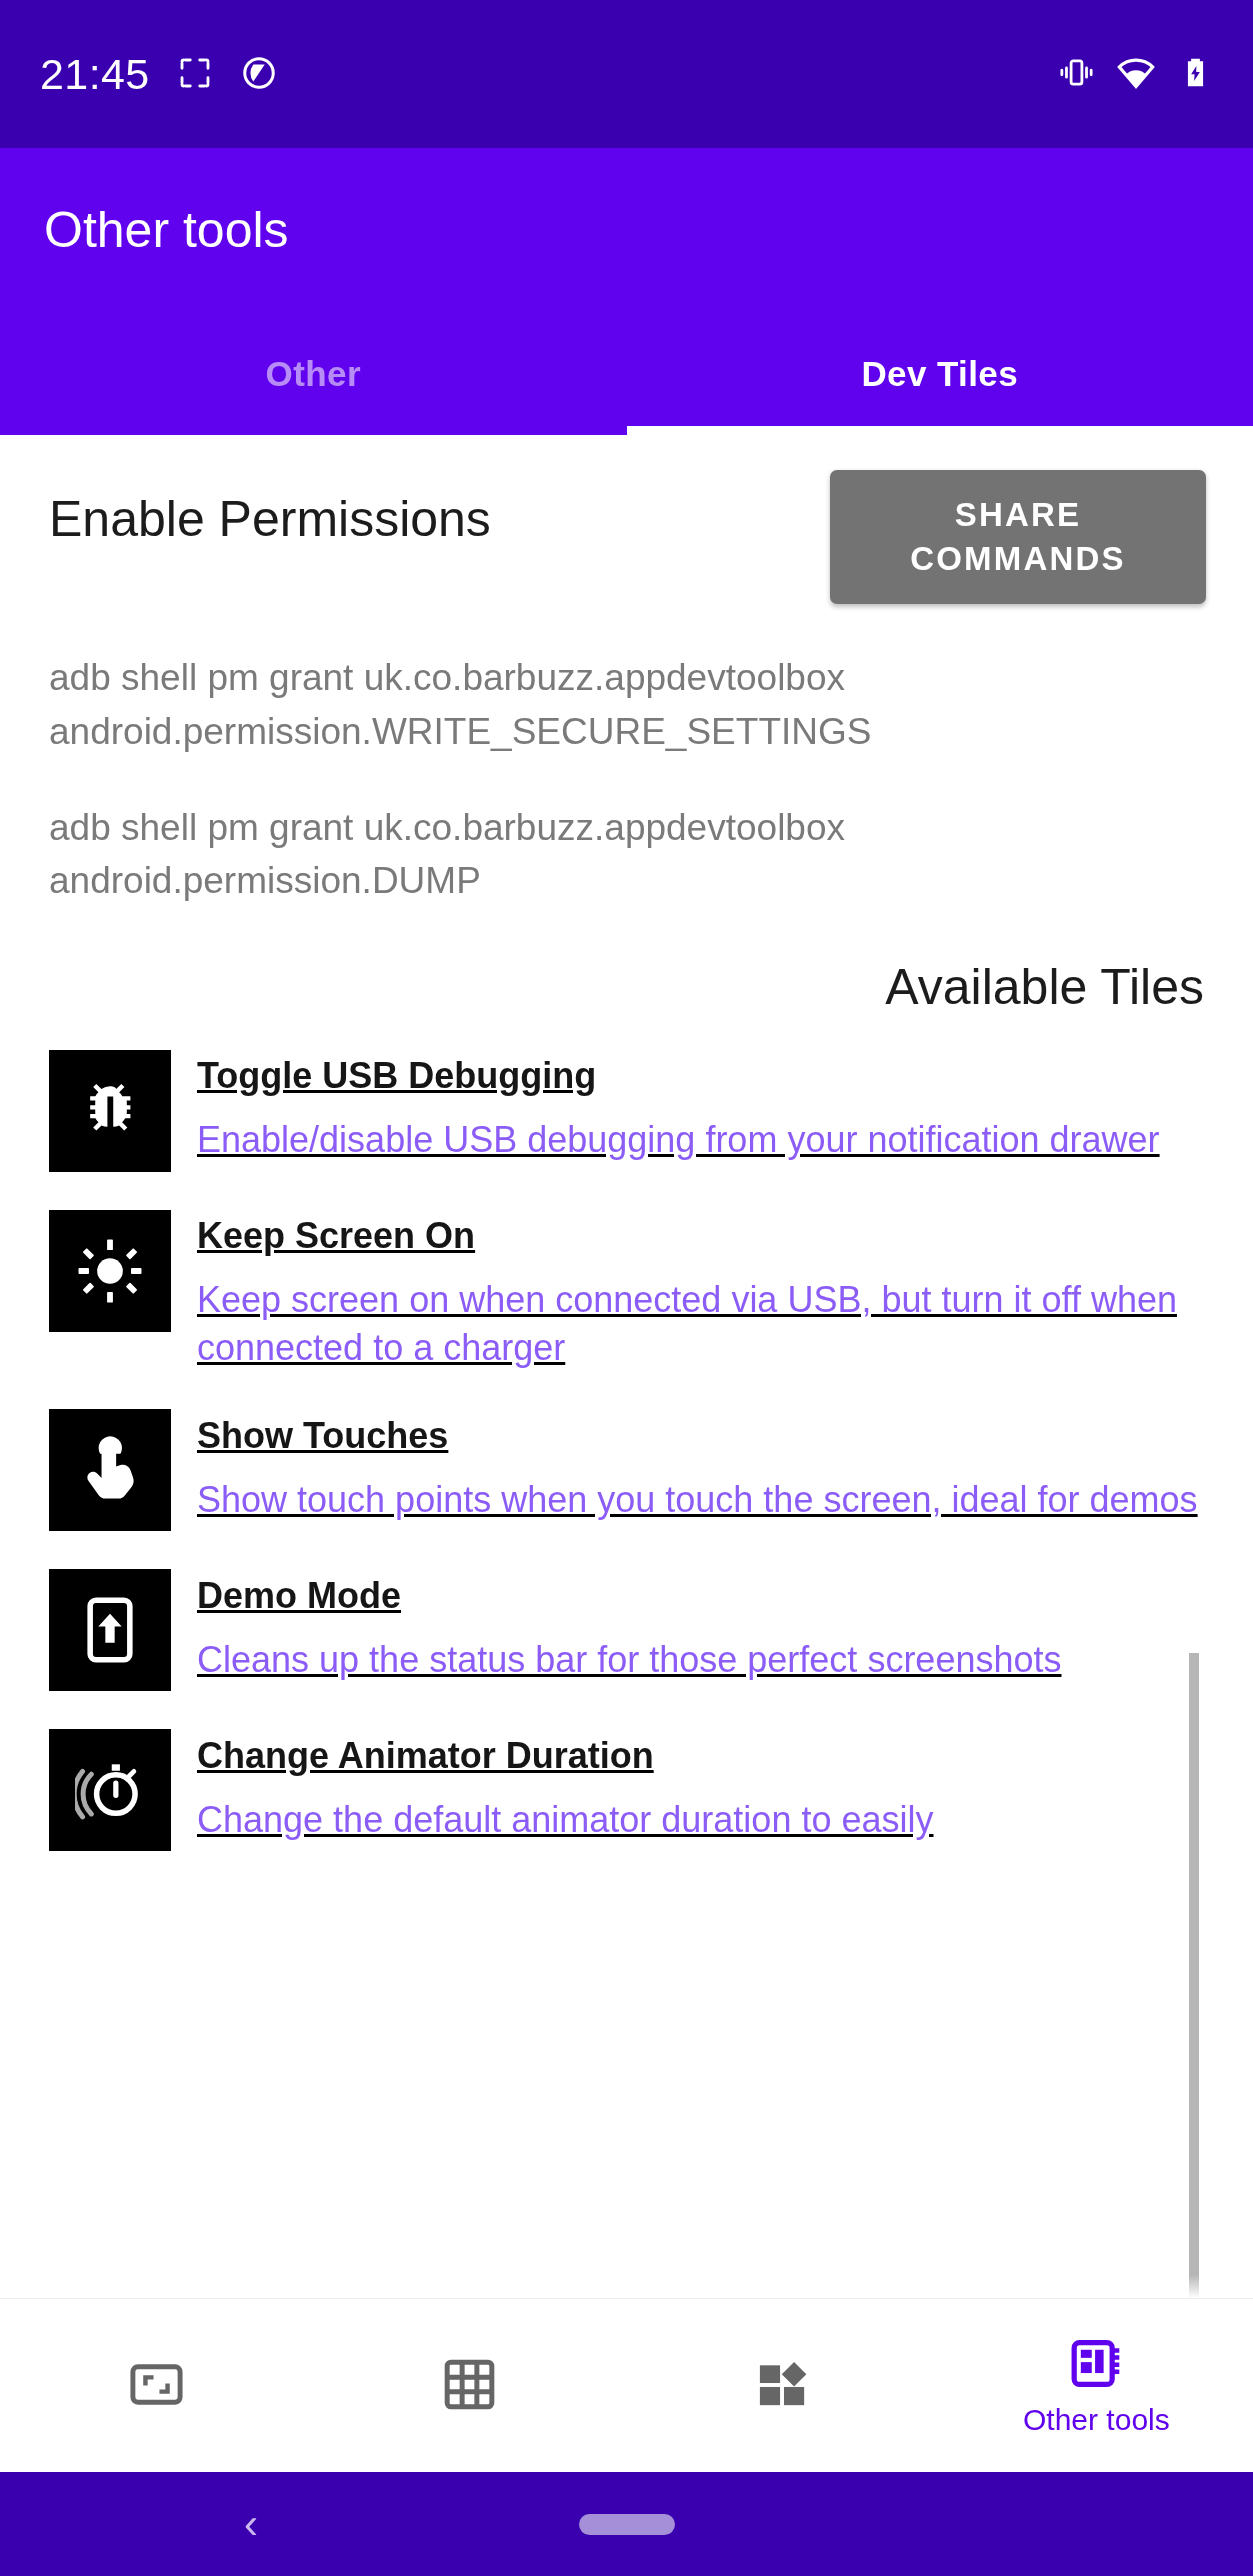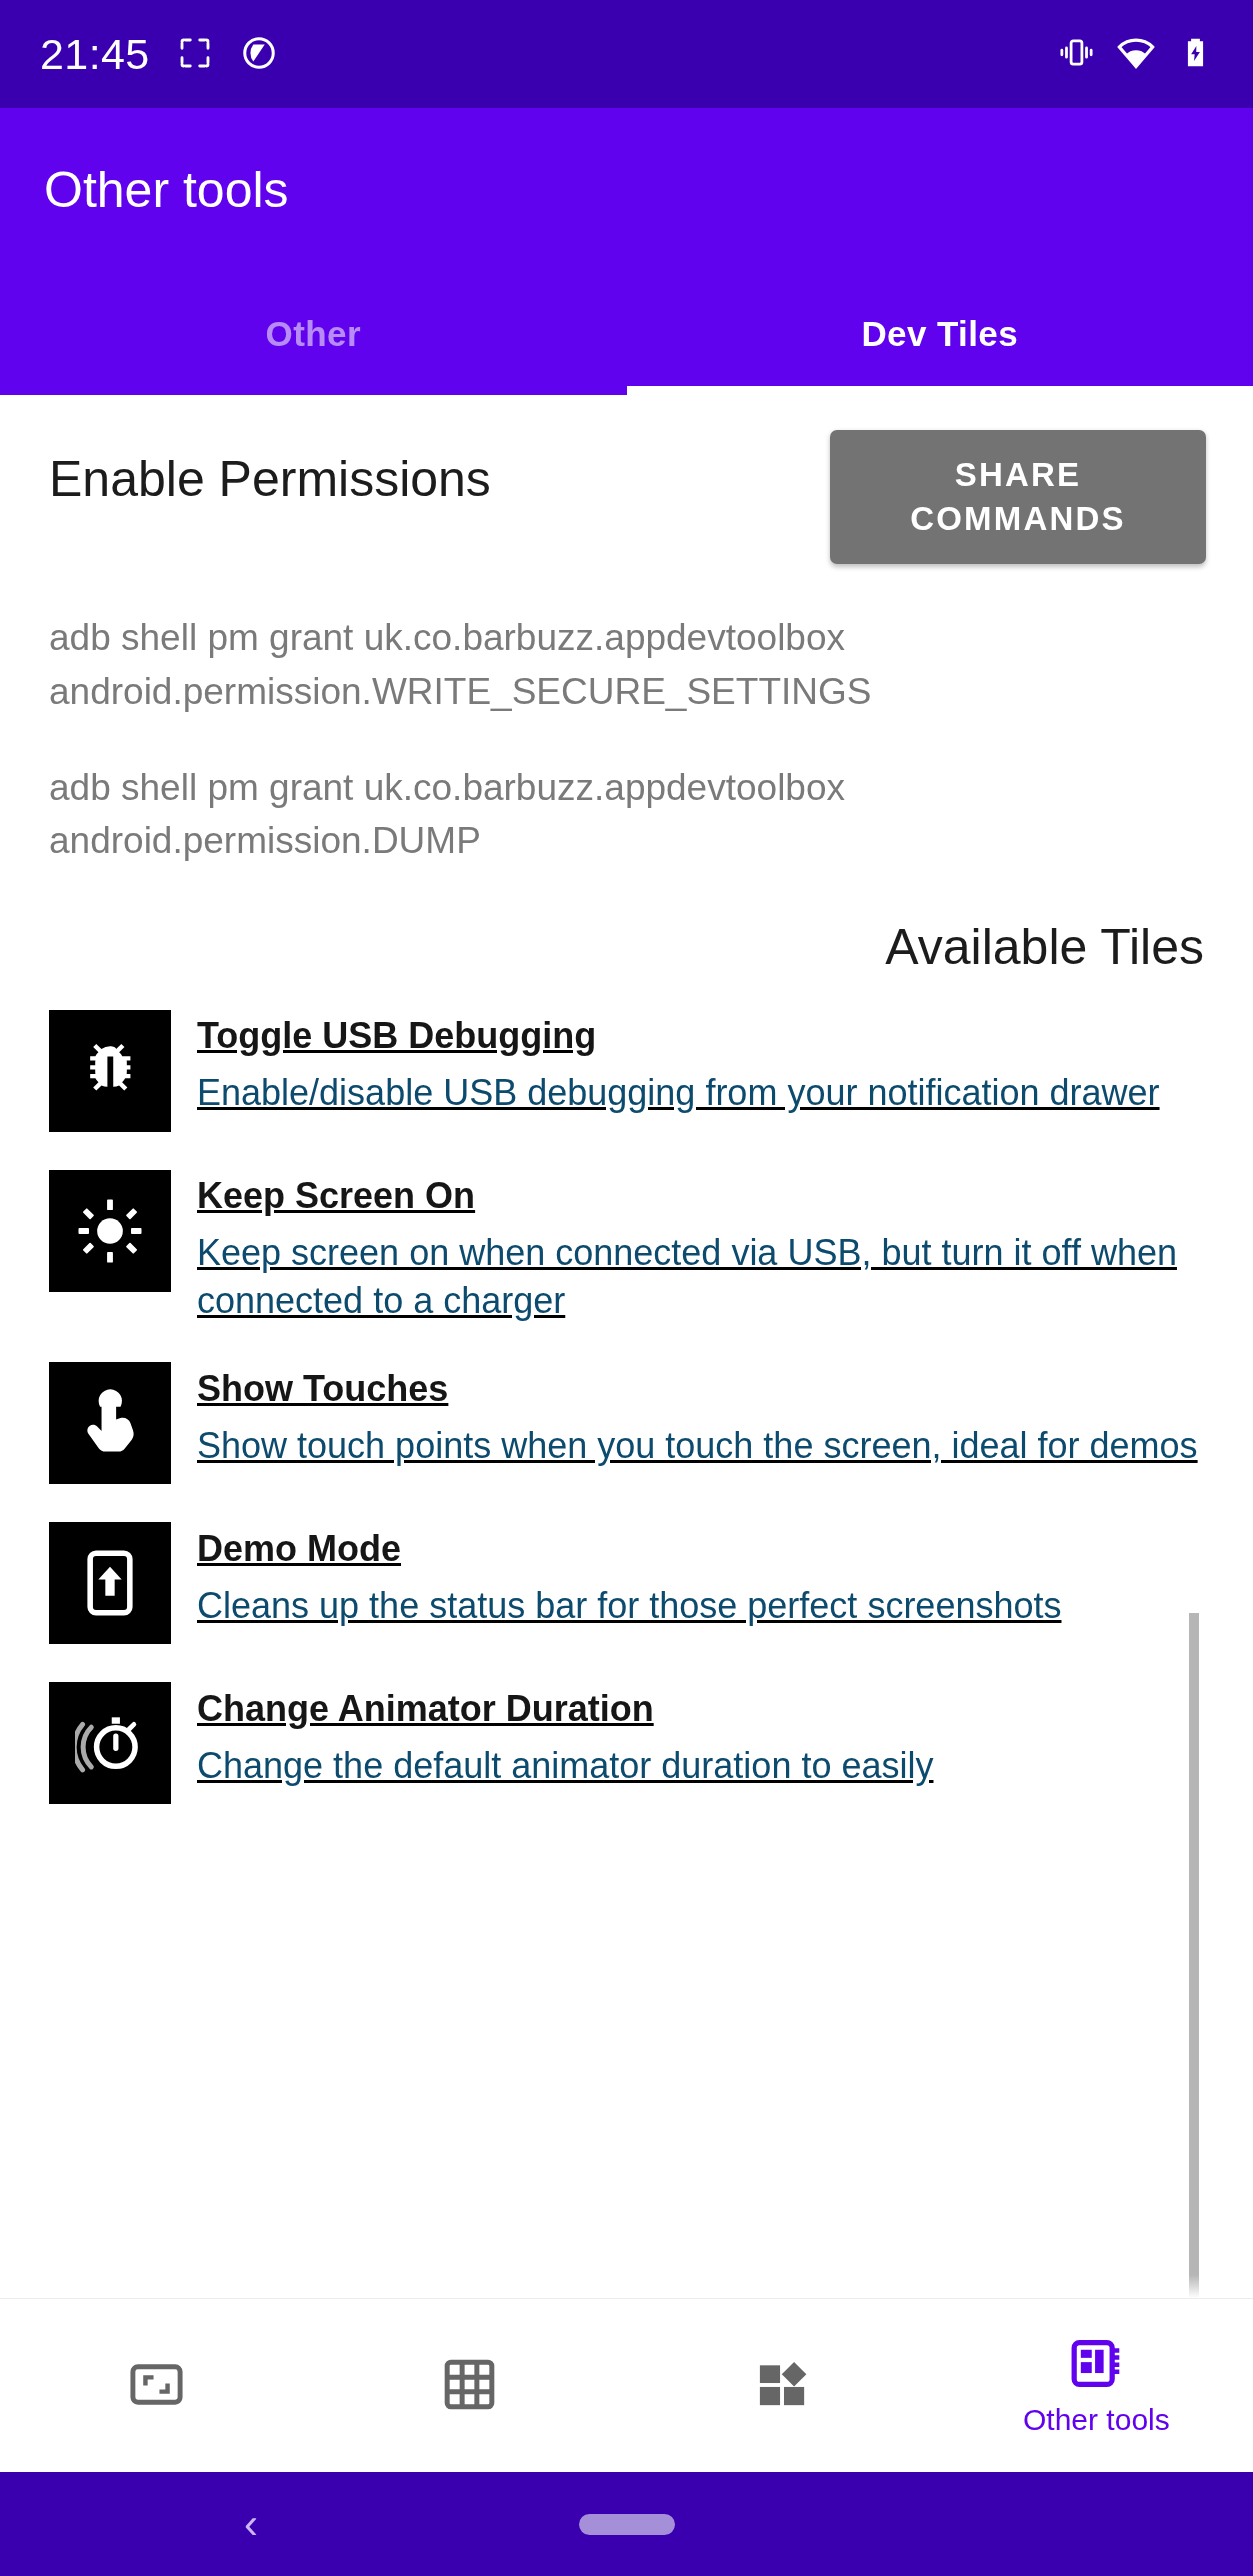--- a/index.html
+++ b/index.html
@@ -14,21 +14,21 @@
     position: relative;
     width: 1253px;
     height: 2576px;
     background: #ffffff;
     display: flex;
     flex-direction: column;
   }
 
   
   .status-bar {
-    height: 108px;
+    height: 148px;
     background: #3a00b0;
     display: flex;
     align-items: center;
     padding: 0 40px;
     flex: 0 0 auto;
   }
   .status-left {
     display: flex;
     align-items: center;
     gap: 26px;
@@ -177,23 +177,23 @@
   .tile-icon svg { display: block; }
   .tile-text { flex: 1 1 auto; padding-top: 3.5px; }
   .tile-name {
     font-size: 36px;
     font-weight: bold;
     color: #161616;
     line-height: 1.28;
   }
   .tile-desc {
     font-size: 36px;
-    color: #0c4a6e;
+    color: #8b5cf6;
     line-height: 1.32;
-    margin-top: 10px;
+    margin-top: 17px;
   }
 
   .scrollbar-track {
     position: absolute;
     right: 54px;
     top: 1218px;
     width: 9.6px;
     height: 757px;
     background: #b6b6b6;
     border-radius: 0;

